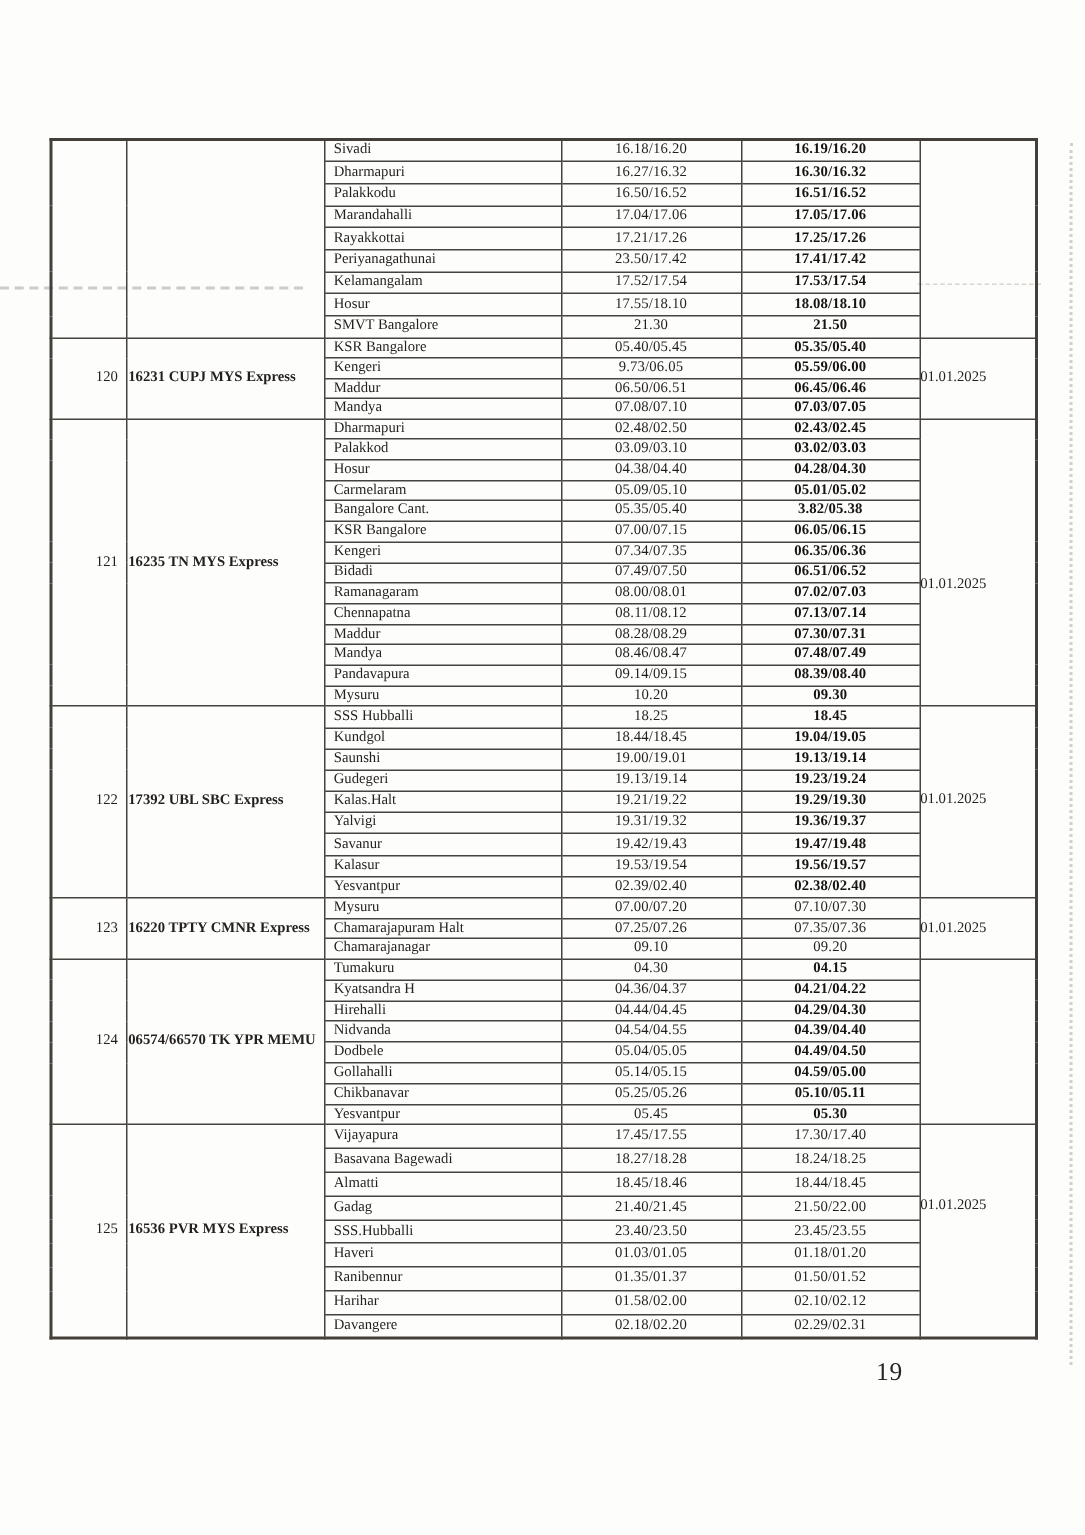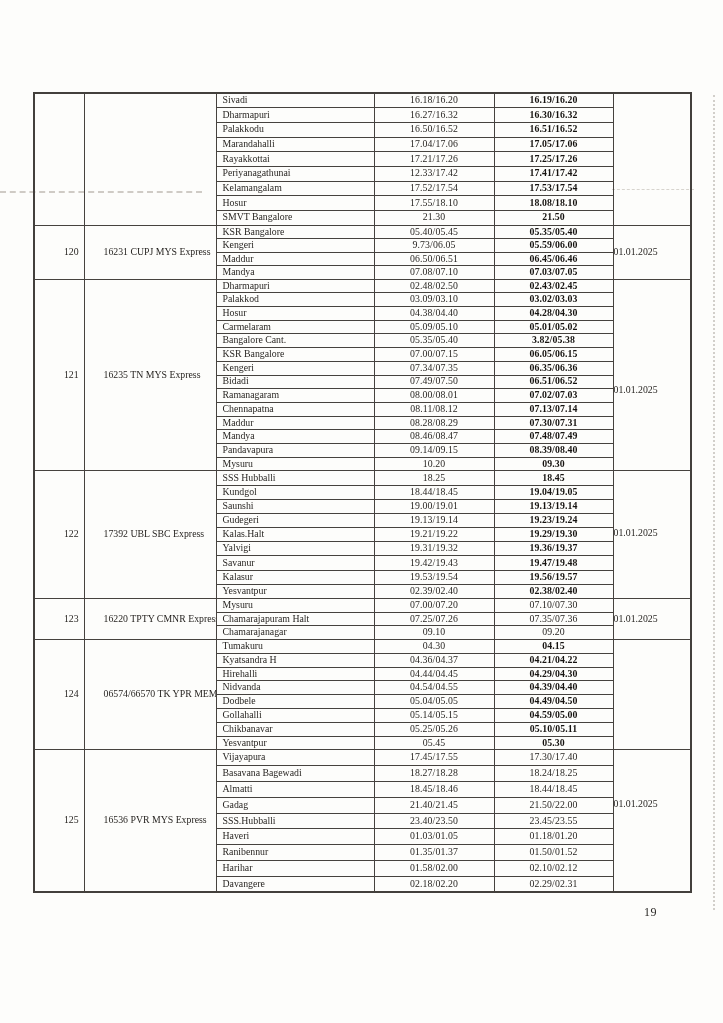--- a/index.html
+++ b/index.html
@@ -27,33 +27,33 @@
   }
   
   tr.g0 { height:14.7px; }
   tr.g1 { height:13.5px; }
   tr.g2 { height:13.7px; }
   tr.g3 { height:14.2px; }
   tr.g4 { height:13.7px; }
   tr.g5 { height:13.8px; }
   tr.g6 { height:15.8px; }
   .col-serial { text-align:center; font-size:10.2px;padding-left:24px; }
-  .col-train  { padding-left:19px; font-size:10.2px; line-height:1.25; white-space:normal; }
+  .col-train  { padding-left:1px; font-size:10.2px; line-height:1.25; white-space:normal;font-weight:bold; }
   .col-station{ padding-left:6px; font-size:10px; }
   .col-time   { text-align:center; letter-spacing:0.1px; }
   .col-time.bold { font-weight:700; color:#161310; }
   .col-date   { text-align:left; font-size:10px; }
   .date-center{ vertical-align:middle; }
   .date-top   { vertical-align:top; padding-top:30px; }
   .date-bottom{ vertical-align:bottom; padding-bottom:2px; }
   .date-low   { vertical-align:bottom; padding-bottom:32px; }
   
   .pageno {
-    position:absolute; left:644px; top:905px;
-    font-size:12px; color:#292724; letter-spacing:0.5px;
+    position:absolute; left:584px; top:905px;
+    font-size:17px; color:#292724; letter-spacing:0.5px;
   }
   
   .dash-left {
     position:absolute; left:0; top:191px; width:202px; height:0;
     border-top:2px dashed #aaa49a; opacity:0.55;
   }
   .dash-right {
     position:absolute; left:612px; top:189px; width:82px; height:0;
     border-top:1px dashed #b3ada3; opacity:0.5;
   }
@@ -103,21 +103,21 @@
           <td class="col-time">17.04/17.06</td>
           <td class="col-time bold">17.05/17.06</td>
         </tr>
         <tr class="g0">
           <td class="col-station">Rayakkottai</td>
           <td class="col-time">17.21/17.26</td>
           <td class="col-time bold">17.25/17.26</td>
         </tr>
         <tr class="g0">
           <td class="col-station">Periyanagathunai</td>
-          <td class="col-time">12.33/17.42</td>
+          <td class="col-time">23.50/17.42</td>
           <td class="col-time bold">17.41/17.42</td>
         </tr>
         <tr class="g0">
           <td class="col-station">Kelamangalam</td>
           <td class="col-time">17.52/17.54</td>
           <td class="col-time bold">17.53/17.54</td>
         </tr>
         <tr class="g0">
           <td class="col-station">Hosur</td>
           <td class="col-time">17.55/18.10</td>

